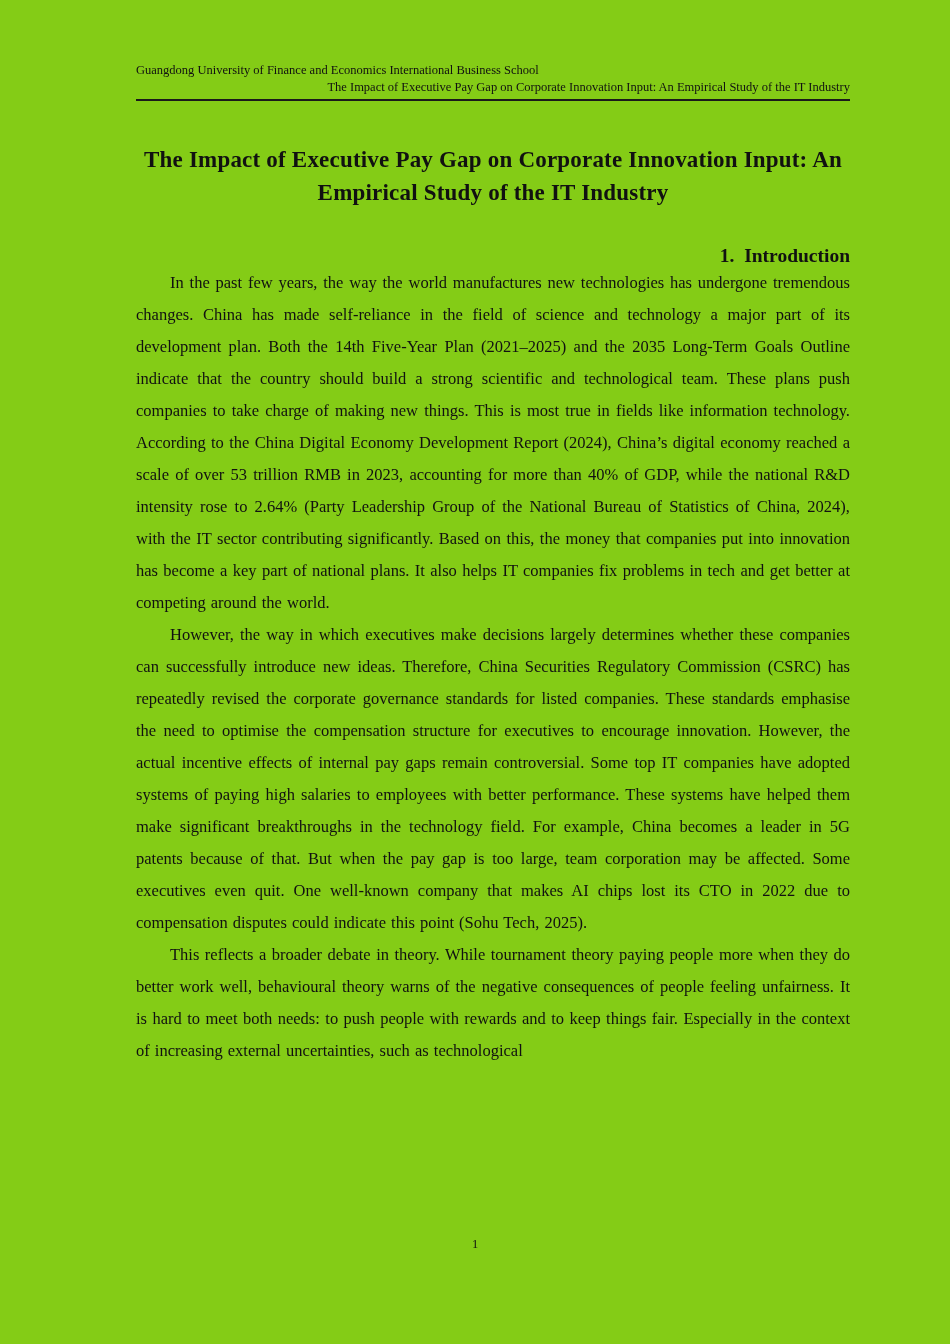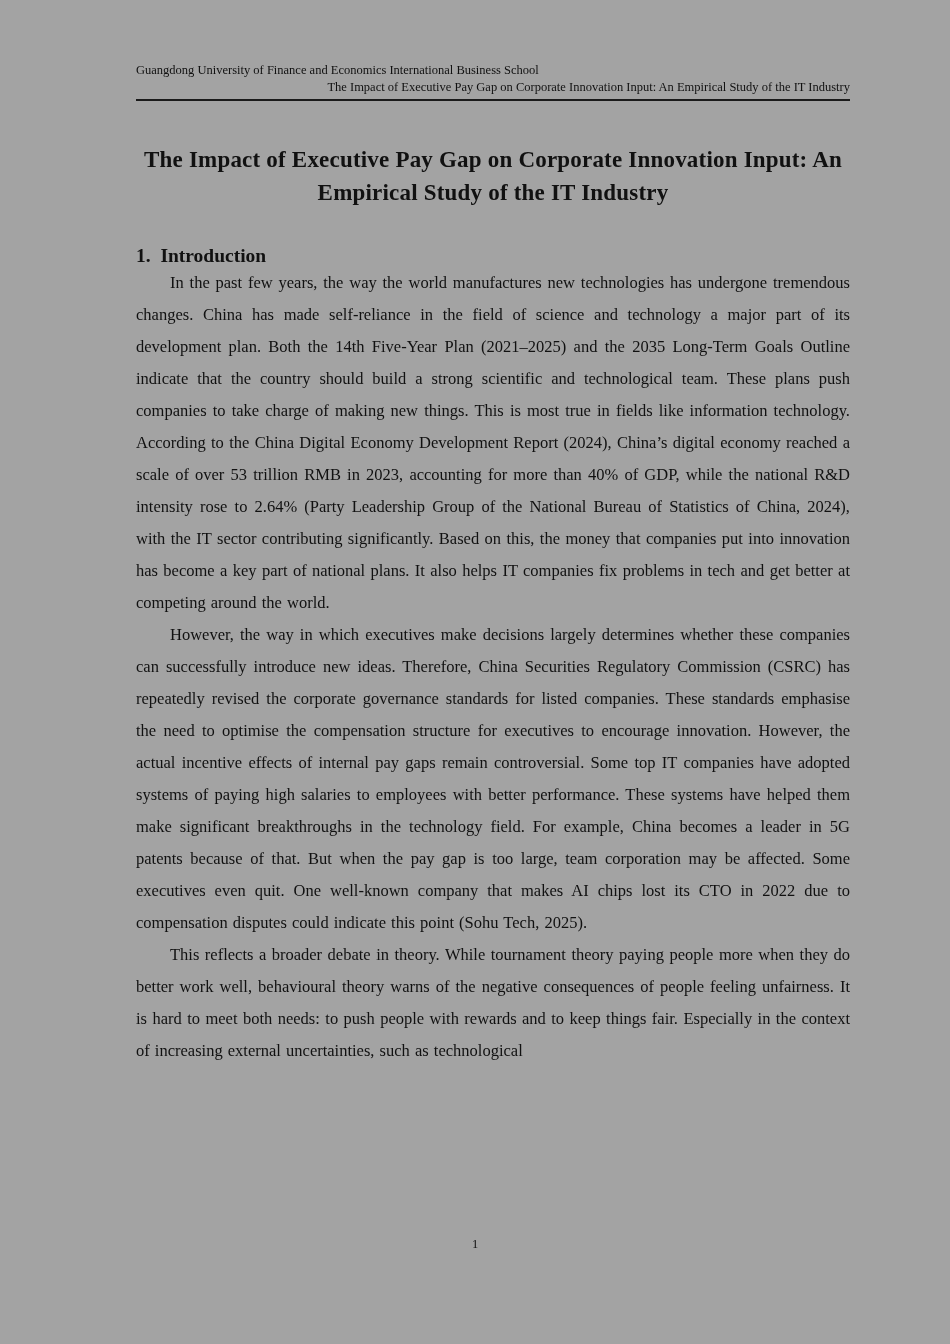--- a/index.html
+++ b/index.html
@@ -5,21 +5,21 @@
   html, body {
     margin: 0;
     padding: 0;
     background: #ffffff;
   }
   .page {
     position: relative;
     width: 950px;
     height: 1344px;
     margin: 0 auto;
-    background: #a3a3a3;
+    background: #84cc16;
     color: #111111;
     font-family: "Liberation Serif", serif;
     overflow: hidden;
     box-sizing: border-box;
     padding: 62px 100px 4px 136px;
   }
   
   .header {
     border-bottom: 2px solid #1a1a1a;
     padding-bottom: 3px;
@@ -41,21 +41,21 @@
     font-weight: bold;
     line-height: 33px;
     text-align: center;
     letter-spacing: 0.2px;
   }
   
   .section-heading {
     margin: 36px 0 0 0;
     font-size: 19.5px;
     font-weight: bold;
-    text-align: left;
+    text-align: right;
     white-space: pre-wrap;
   }
   
   .body-text {
   }
   .body-text p {
     margin: 0;
     font-size: 16.5px;
     line-height: 32px;
     text-align: justify;

